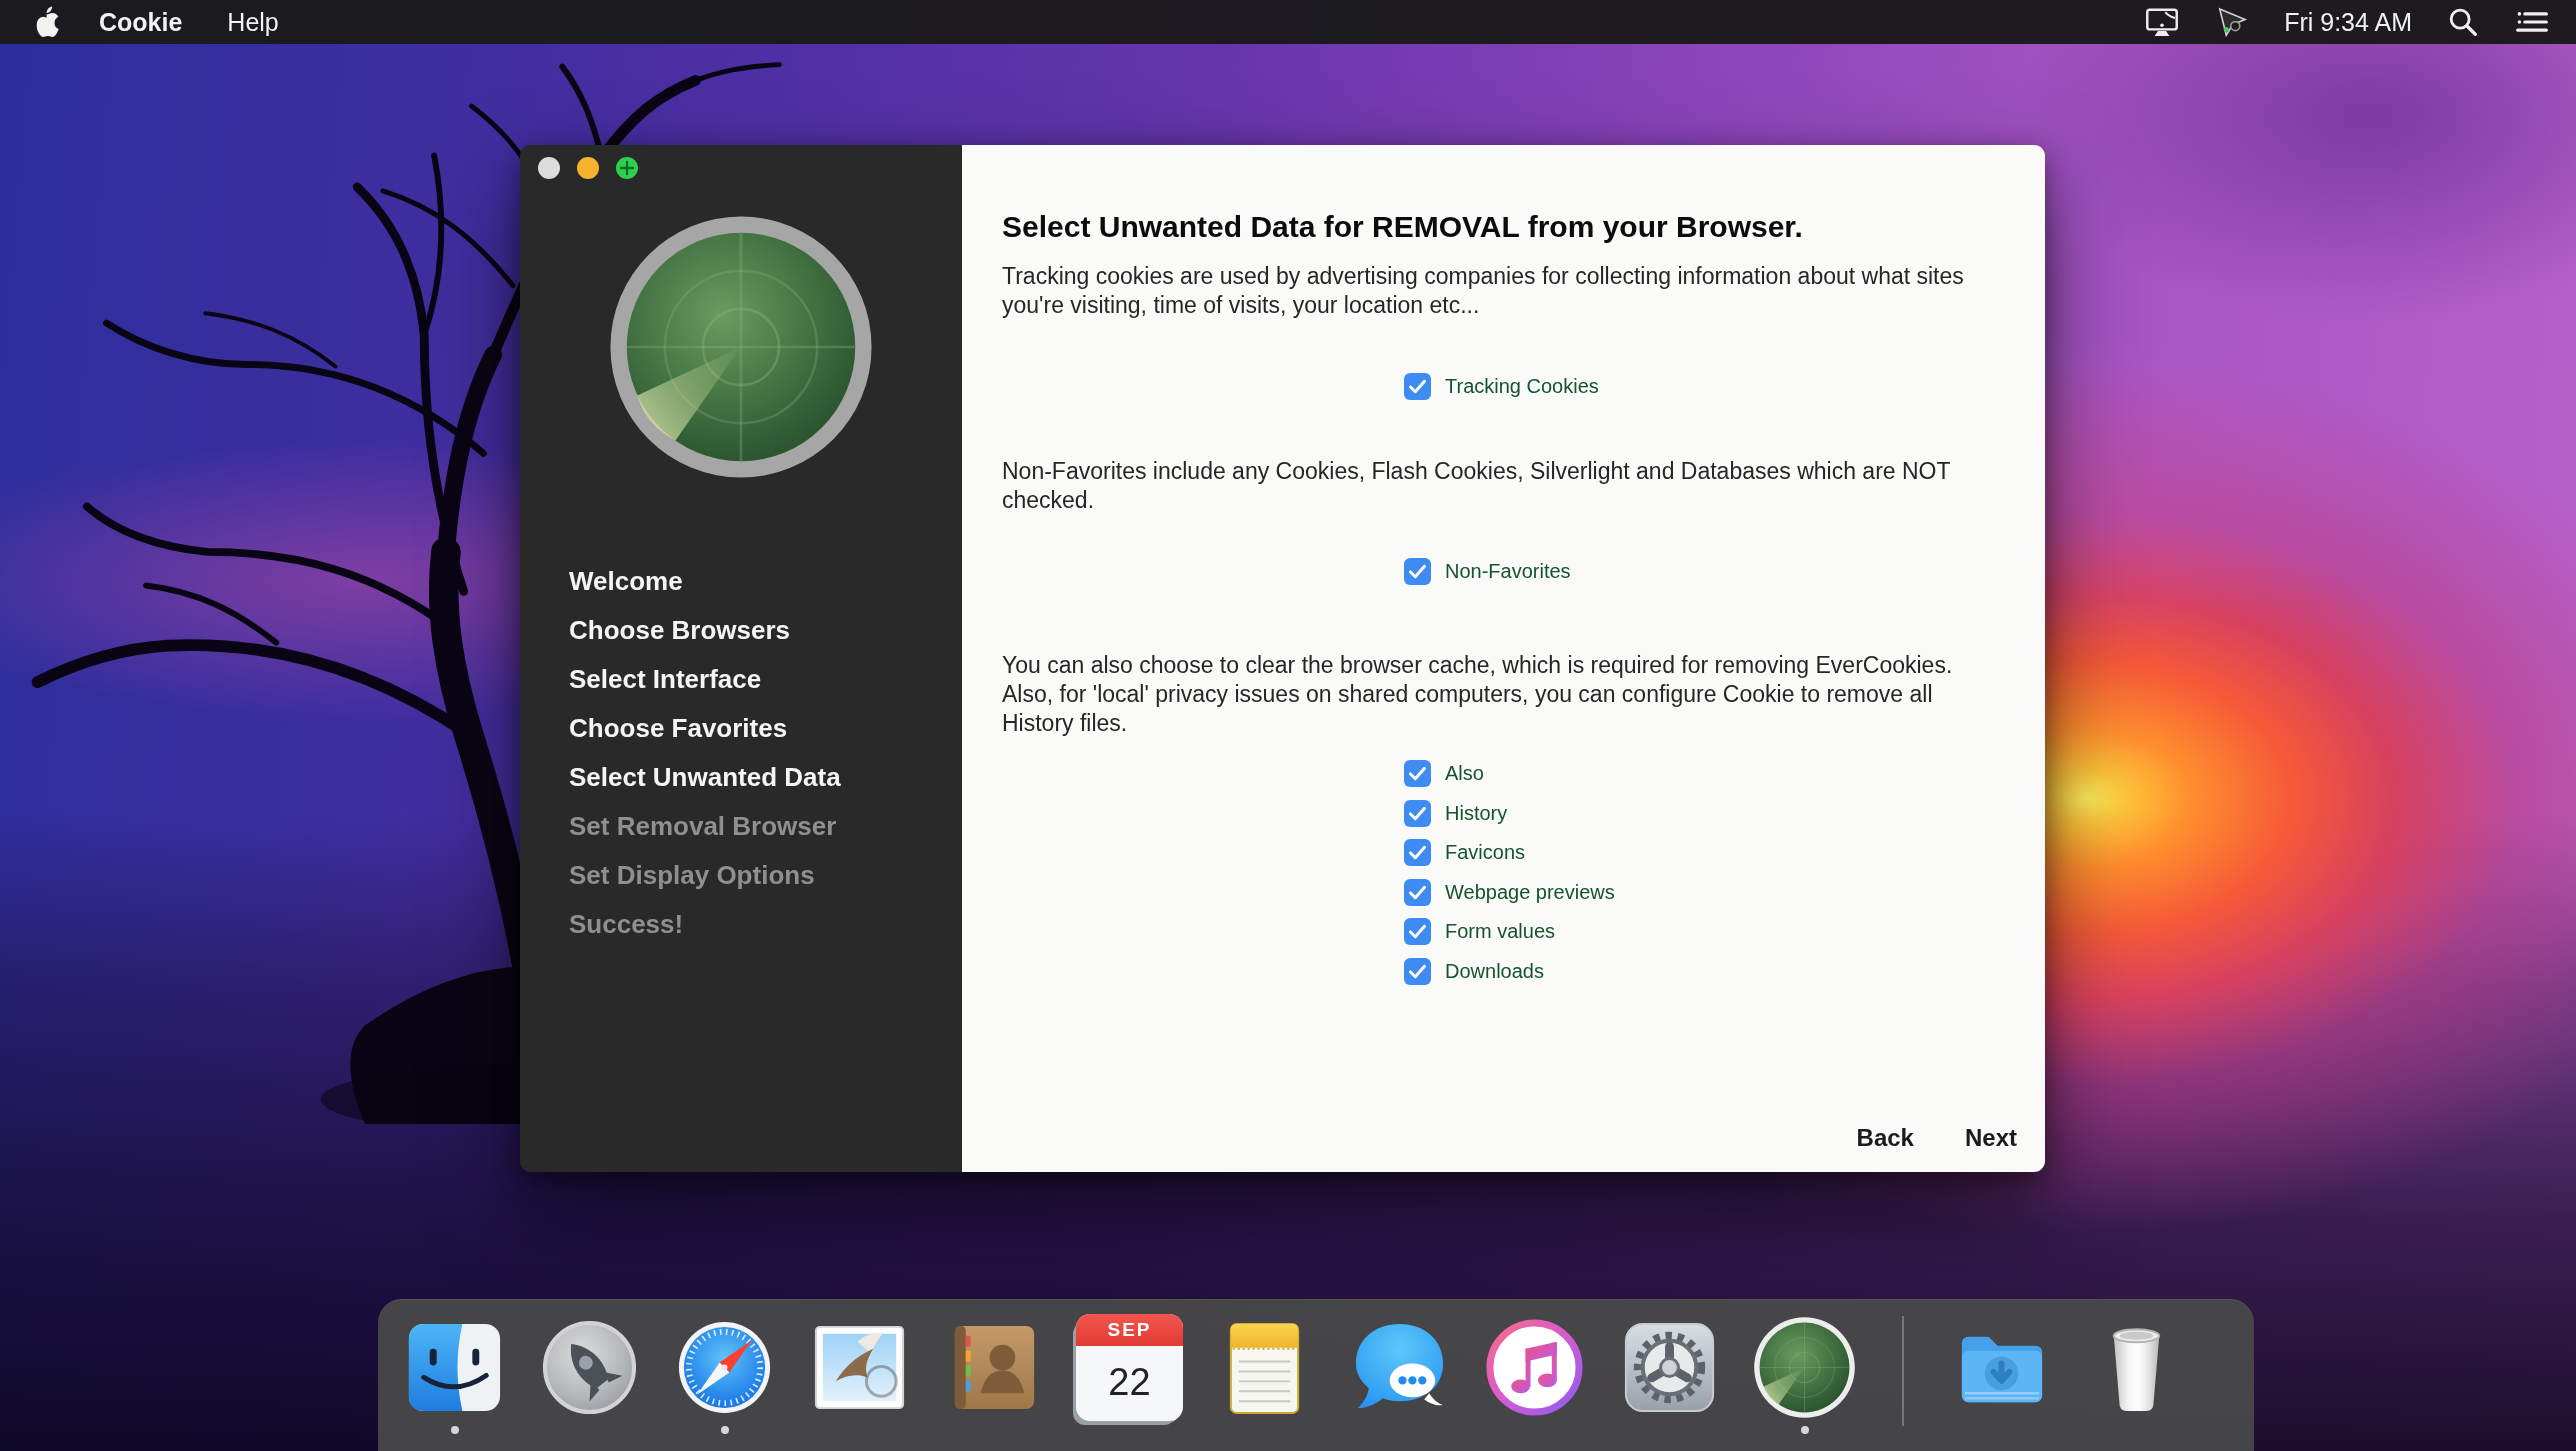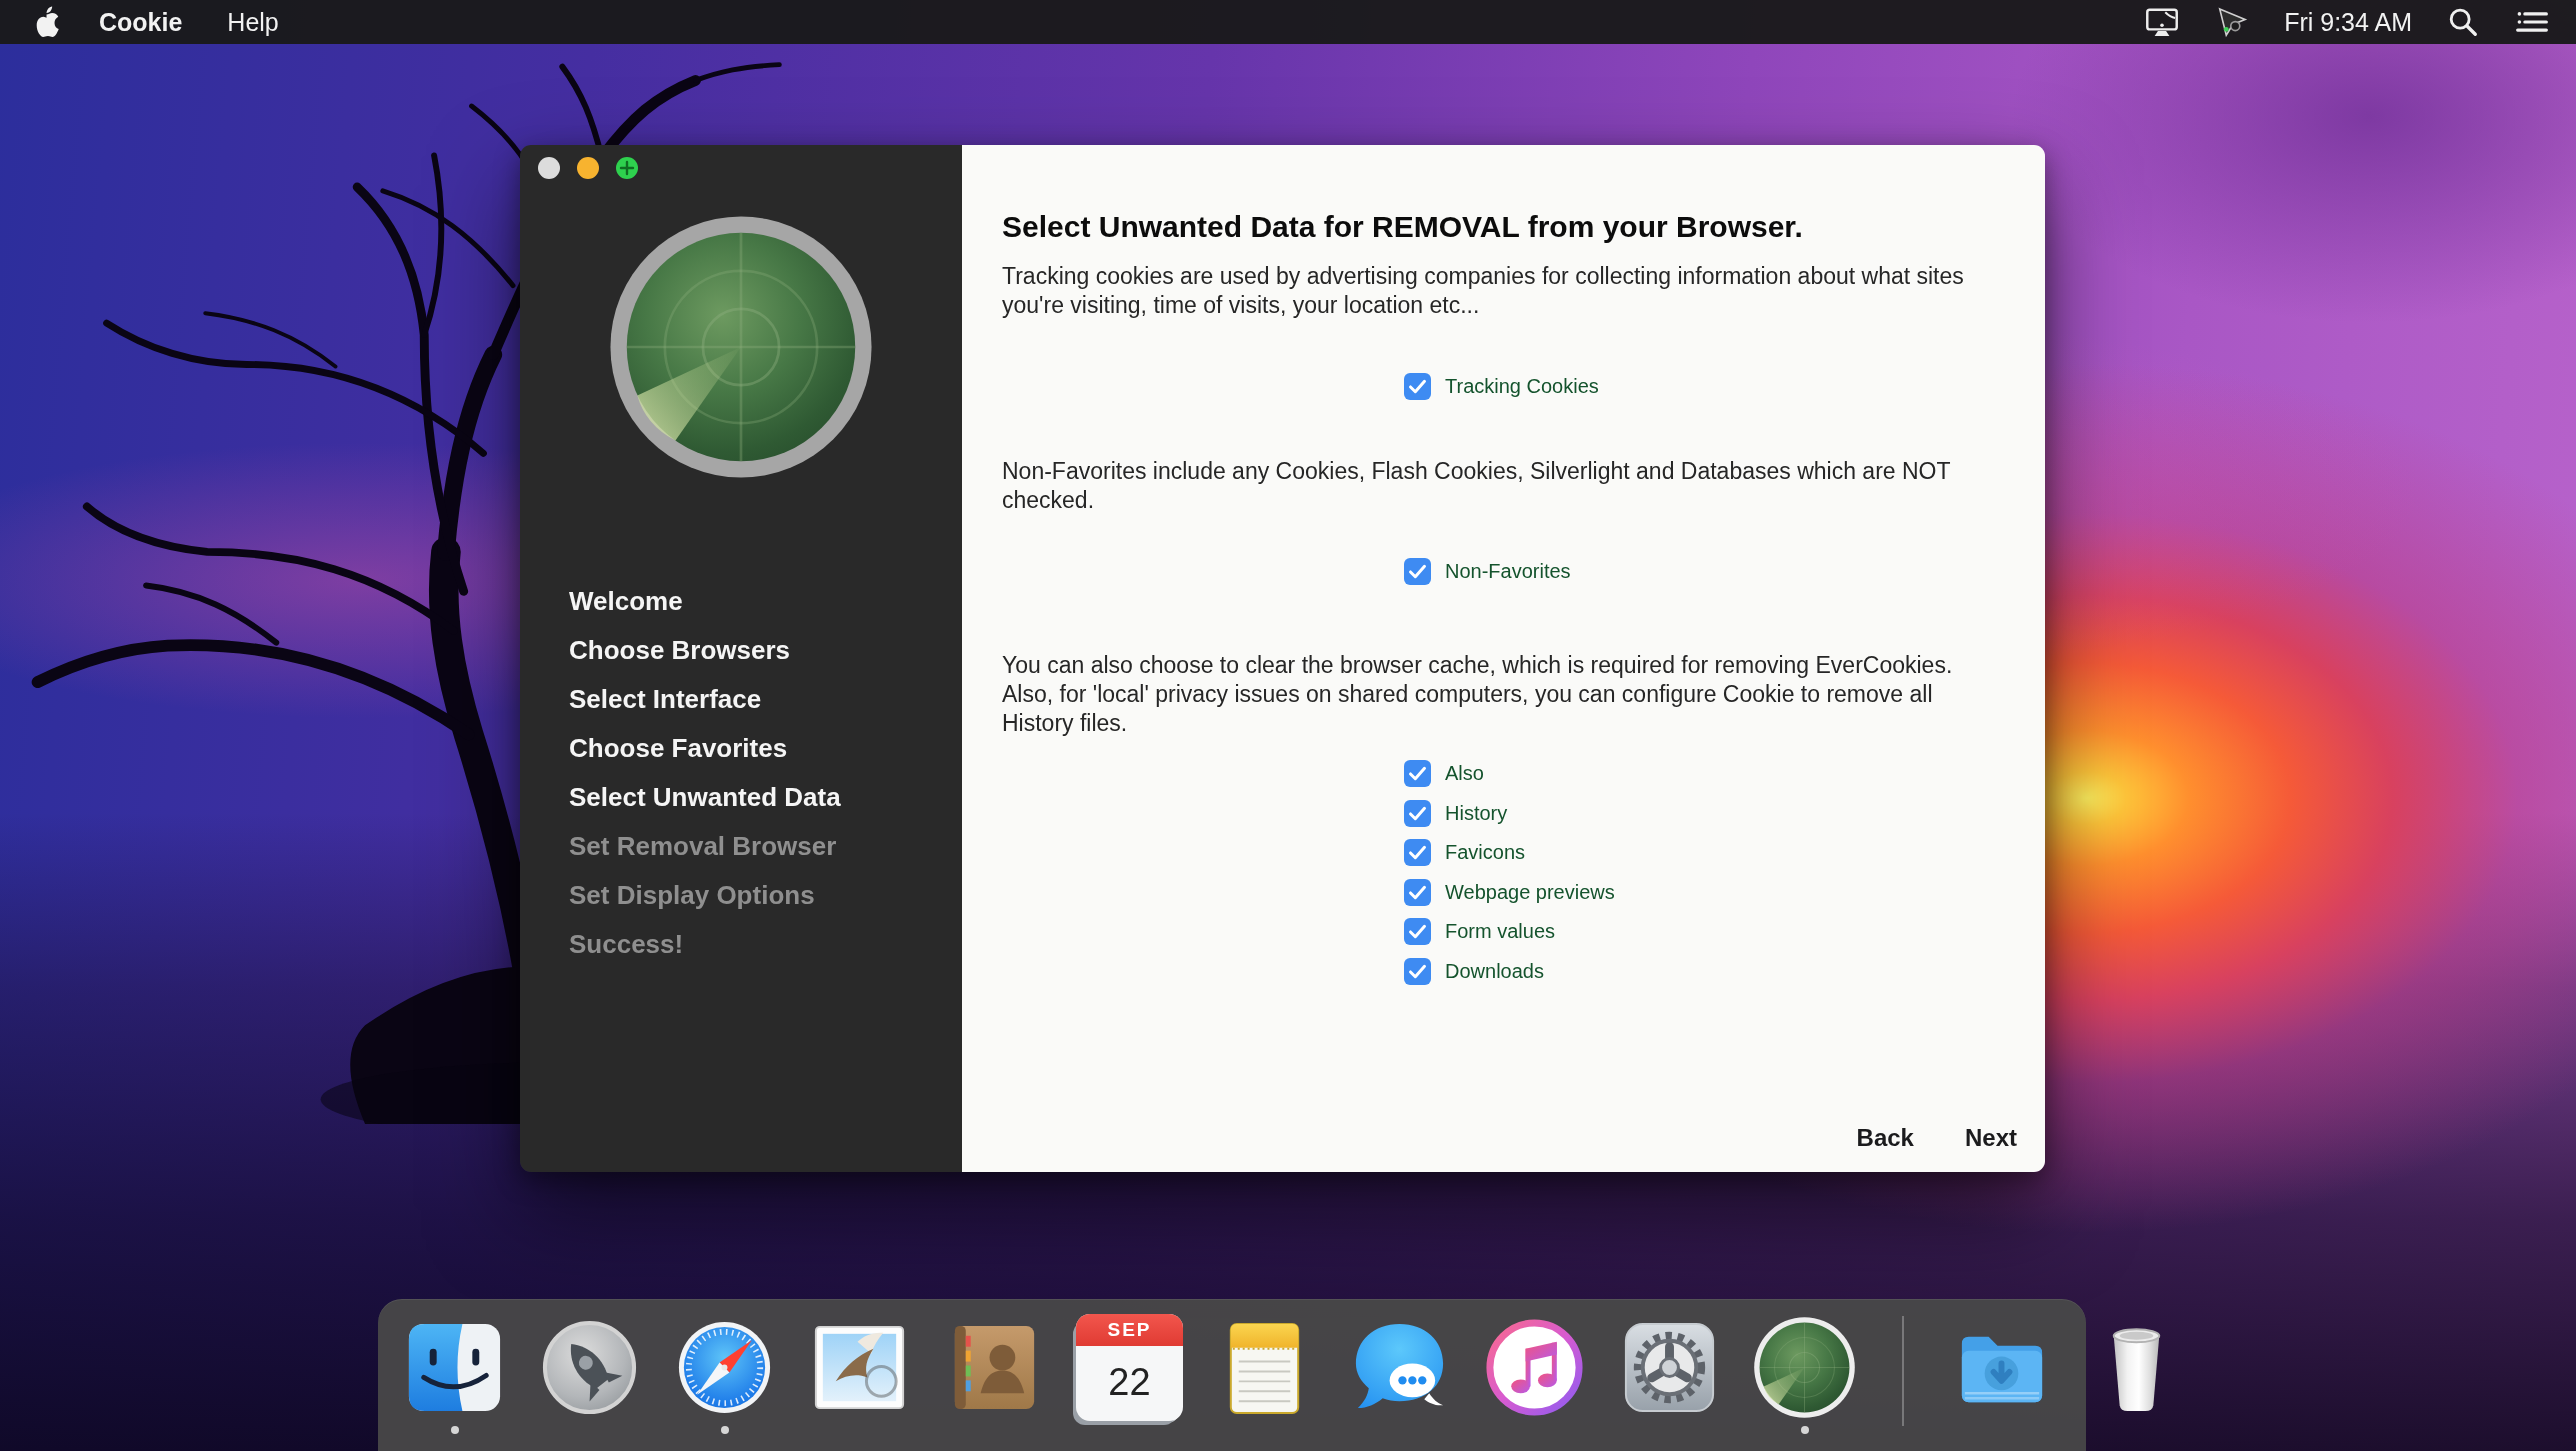--- a/index.html
+++ b/index.html
@@ -34,21 +34,21 @@
 
   
   .window { position:absolute; left:520px; top:145px; width:1525px; height:1027px;
     border-radius:11px; overflow:hidden; z-index:20;
     box-shadow:0 39px 89px rgba(0,0,0,.55), 0 8px 26px rgba(0,0,0,.4); }
   .sidebar { position:absolute; left:0; top:0; width:442px; height:100%; background:#292929; }
   .traffic { position:absolute; left:18px; top:12px; display:flex; gap:17px; }
   .tl { width:22px; height:22px; border-radius:50%; position:relative; }
   .tl svg { position:absolute; inset:0; }
   .radar-logo { position:absolute; left:85px; top:66px; }
-  .steps { position:absolute; left:49px; top:432px; list-style:none; }
+  .steps { position:absolute; left:49px; top:412px; list-style:none; }
   .steps li { height:49px; line-height:49px; font-size:26px; font-weight:bold; color:#f5f5f5; white-space:nowrap; }
   .steps li.todo { color:#8f8f8f; }
 
   .content { position:absolute; left:442px; top:0; right:0; bottom:0; background:#fafaf8; }
   .content h1 { position:absolute; left:40px; top:65px; font-size:30px; font-weight:bold; color:#0c0c0c; white-space:nowrap; }
   .para { position:absolute; left:40px; width:1006px; font-size:23px; line-height:29px; color:#262626; }
   .p1 { top:117px; } .p2 { top:312px; } .p3 { top:506px; }
   .cbrow { position:absolute; display:flex; align-items:center; gap:14px; height:39px; }
   .cbrow .box { width:27px; height:27px; border-radius:6px; background:#3e8bf2; position:relative; flex:0 0 auto; }
   .cbrow .box svg { position:absolute; inset:3px; }
@@ -56,21 +56,21 @@
   .row-tracking { left:442px; top:222px; }
   .row-nonfav   { left:442px; top:407px;justify-content:center; }
   .row-d0 { left:442px; top:609px; } .row-d1 { left:442px; top:649px; }
   .row-d2 { left:442px; top:688px; } .row-d3 { left:442px; top:728px; }
   .row-d4 { left:442px; top:767px; } .row-d5 { left:442px; top:807px; }
   .footer { position:absolute; right:28px; bottom:20px; display:flex; gap:51px; }
   .footer .btn { font-size:24px; font-weight:bold; color:#1b1b1d; background:none; border:none;
                  font-family:inherit; cursor:pointer; }
 
   
-  .dock { position:absolute; left:378px; top:1299px; width:1708px; height:153px;
+  .dock { position:absolute; left:378px; top:1299px; width:1876px; height:153px;
     background:rgba(72,72,72,.94); border-radius:24px 24px 0 0; z-index:30;
     display:flex; align-items:flex-start; padding:15px 20px 0 23px; gap:28px;
     box-shadow:inset 0 1px 0 rgba(255,255,255,.08); }
   .dock-item { width:107px; display:flex; flex-direction:column; align-items:center; flex:0 0 auto; }
   .dock-item svg, .dock-item .cal { width:107px; height:107px; }
   .dock-dot { width:8px; height:8px; border-radius:50%; background:#d6d6d6; margin-top:5px; opacity:0; }
   .dock-item.running .dock-dot { opacity:1; }
   .dock-sep { width:2px; height:110px; background:rgba(255,255,255,.28); margin:2px 16px 0 16px; flex:0 0 auto; }
 
   .cal { background:#f6f7f8; border-radius:14px; overflow:hidden; position:relative;

